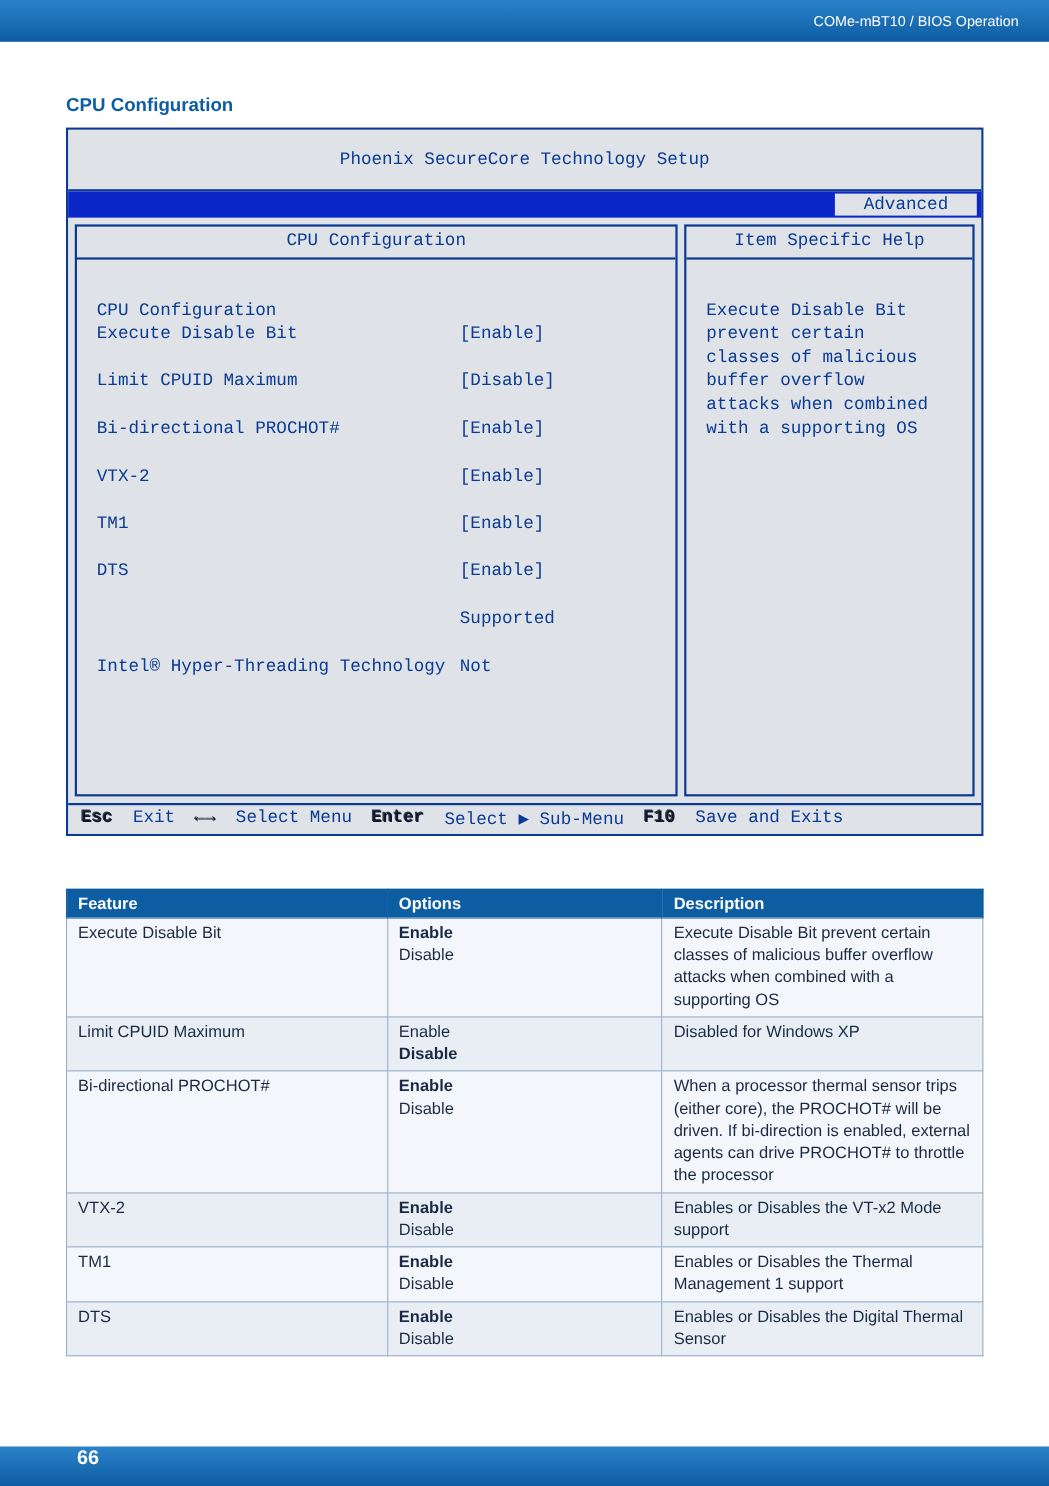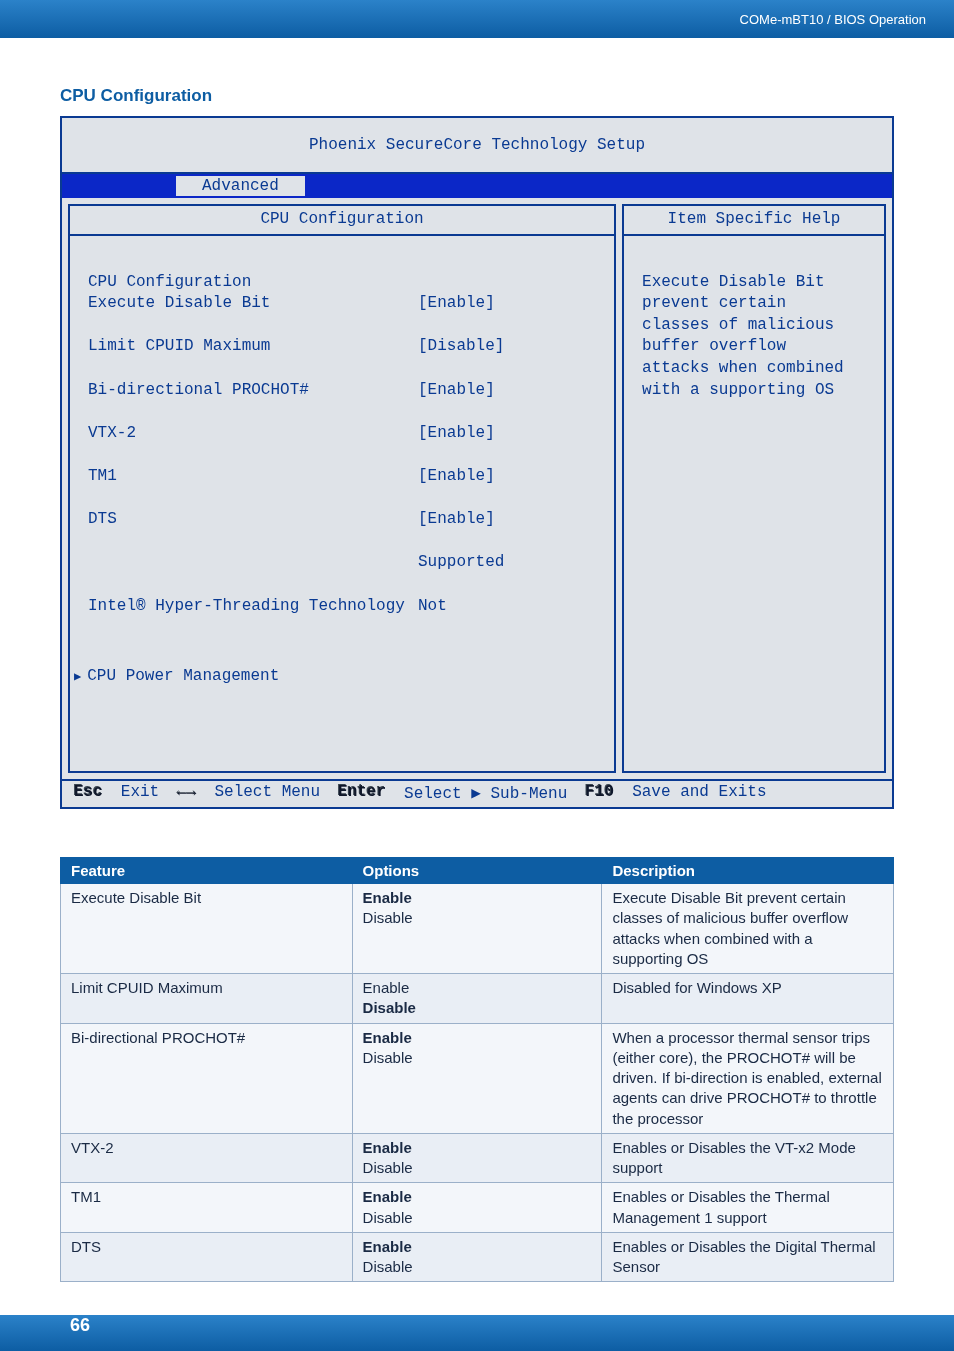--- a/index.html
+++ b/index.html
@@ -43,21 +43,22 @@
   }
   .bios-title {
     background: #dfe3e8;
     color: #0a3a92;
     text-align: center;
     padding: 18px 0;
     border-bottom: 2px solid #0a3a92;
   }
   .bios-tabs {
     background: #0b27c7;
-    padding: 2px 24px;
+    padding: 2px 4px;
+    text-align: right;
   }
   .bios-tab {
     background: #dfe3e8;
     color: #0a3a92;
     display: inline-block;
     padding: 1px 26px;
     margin-left: 90px;
   }
   .bios-body {
     display: flex;
@@ -170,21 +171,20 @@
 <span>CPU Configuration</span>
 <div class="bios-row"><span class="bios-lbl">Execute Disable Bit</span><span>[Enable]</span></div>
 <div class="bios-row"><span class="bios-lbl">Limit CPUID Maximum</span><span>[Disable]</span></div>
 <div class="bios-row"><span class="bios-lbl">Bi-directional PROCHOT#</span><span>[Enable]</span></div>
 <div class="bios-row"><span class="bios-lbl">VTX-2</span><span>[Enable]</span></div>
 <div class="bios-row"><span class="bios-lbl">TM1</span><span>[Enable]</span></div>
 <div class="bios-row"><span class="bios-lbl">DTS</span><span>[Enable]</span></div>
 <div class="bios-row"><span class="bios-lbl"></span><span>Supported</span></div>
 <div class="bios-row"><span class="bios-lbl">Intel® Hyper-Threading Technology</span><span>Not</span></div>
 
-<div style="margin-left:-14px; margin-top:6px;"><span class="bios-arrow"></span><span>CPU Power Management</span></div>
         </div>
       </div>
       <div class="bios-right">
         <div class="bios-panel-head">Item Specific Help</div>
         <div class="bios-panel-body">
 <span>Execute Disable Bit</span>
 <span>prevent certain</span>
 <span>classes of malicious</span>
 <span>buffer overflow</span>
 <span>attacks when combined</span>

